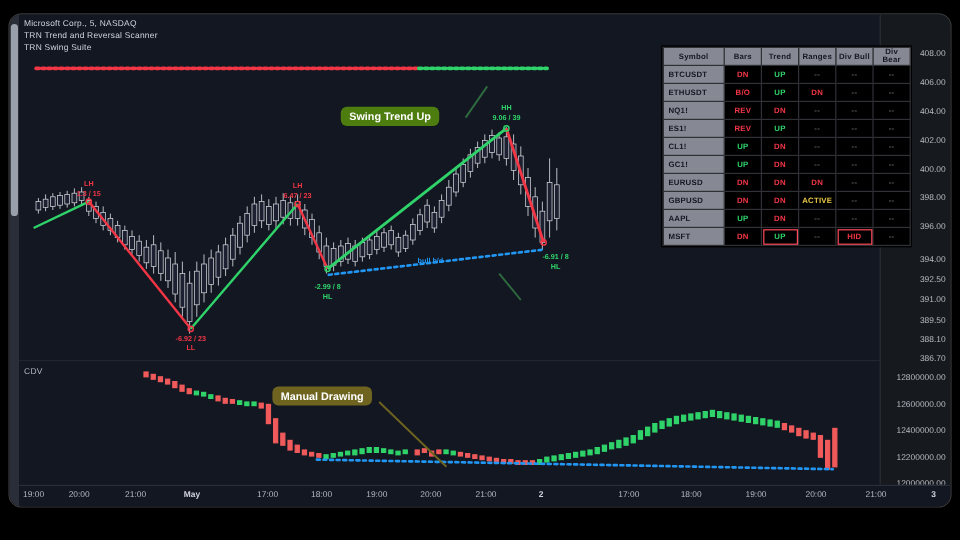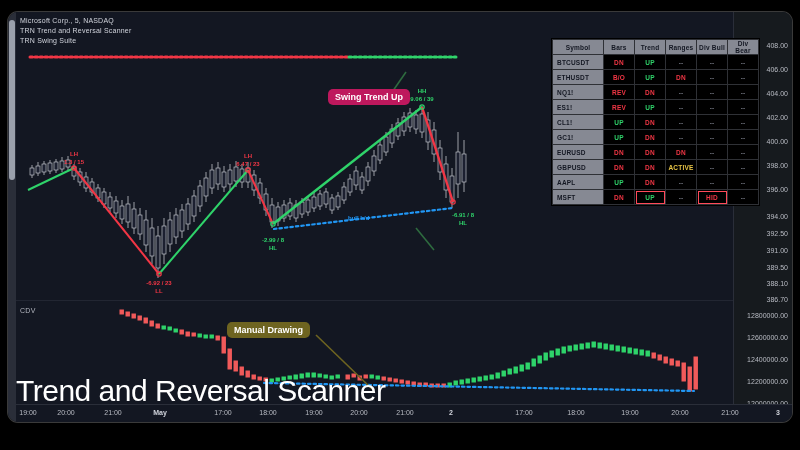--- a/index.html
+++ b/index.html
@@ -47,21 +47,21 @@
   .c-up{color:#2fd36a;}
   .c-dn{color:#f23645;}
   .c-na{color:#5d6069;}
   .c-act{color:#e8c547;}
   .c-hid{color:#f23645;}
   td.boxed{outline:1.5px solid #ff4a5a;outline-offset:-2px;}
 
   
   .callout{position:absolute;z-index:15;border-radius:5px;padding:3px 7px;font-size:9px;font-weight:bold;
            color:#ffffff;white-space:nowrap;}
-  .callout.green{background:#be185d;margin-left:44px;}
+  .callout.green{background:#4d7c0f;}
   .callout.olive{background:#6e6420;}
 
   
   .bigtitle{position:absolute;left:8px;bottom:14px;font-size:30px;color:#ffffff;letter-spacing:-0.5px;z-index:14;}
 
   
   .slabel{position:absolute;font-size:6px;font-weight:bold;text-align:center;line-height:7.5px;z-index:10;white-space:nowrap;
           transform:translateX(-50%);}
   .slabel.red{color:#f23645;}
   .slabel.green{color:#2fd36a;}
@@ -414,21 +414,20 @@
           </g>
           <g>
             <path d="M 300 34 L 356 88" stroke="#6e6420" stroke-width="1.6" fill="none"></path>
           </g>
         </svg>
       </div>
 
       <div class="callout green" style="left:276px;top:77px;">Swing Trend Up</div>
       <div class="callout olive" style="left:219px;top:310px;">Manual Drawing</div>
 
-      <div class="bigtitle">Trend and Reversal Scanner</div>
 
       <div class="axis-price">
           <div class="tick" style="top: 30px;">408.00</div>
           <div class="tick" style="top: 54px;">406.00</div>
           <div class="tick" style="top: 78px;">404.00</div>
           <div class="tick" style="top: 102px;">402.00</div>
           <div class="tick" style="top: 126px;">400.00</div>
           <div class="tick" style="top: 150px;">398.00</div>
           <div class="tick" style="top: 174px;">396.00</div>
           <div class="tick" style="top: 201px;">394.00</div>

